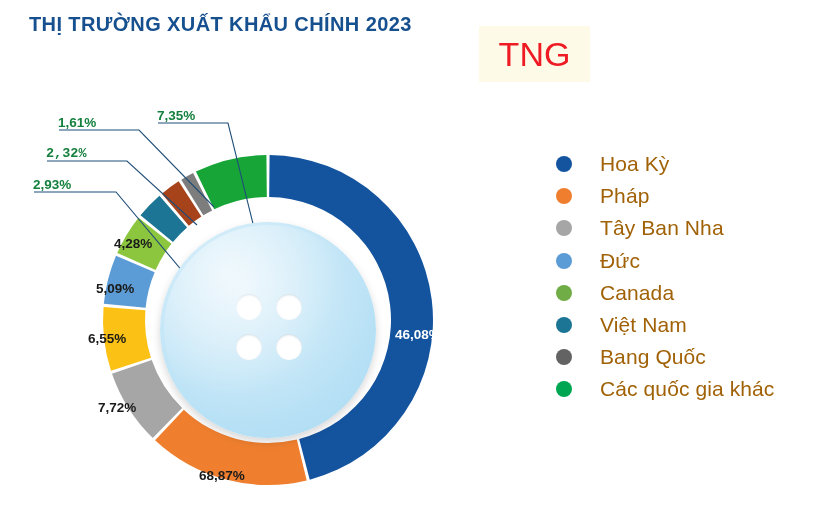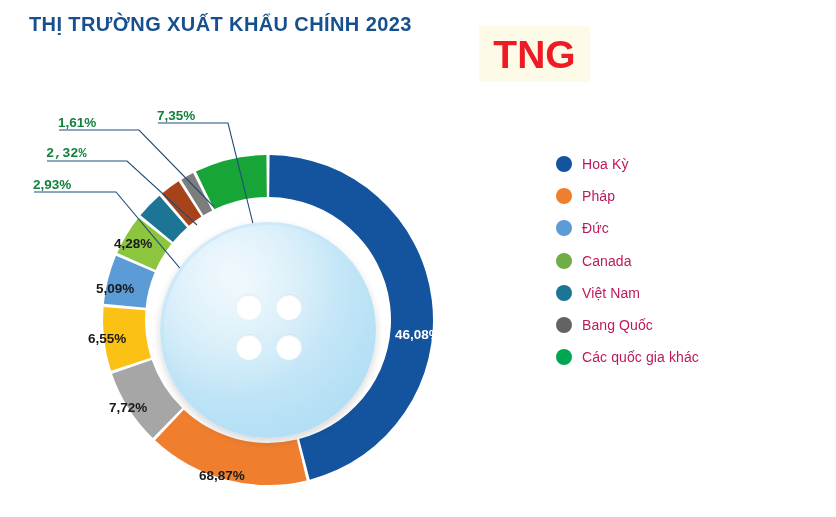--- a/index.html
+++ b/index.html
@@ -35,22 +35,22 @@
     top: 26px;
     width: 111px;
     height: 56px;
     background: #fdfbe7;
     display: flex;
     align-items: center;
     justify-content: center;
   }
   #logo-text {
     font-family: "Liberation Sans", sans-serif;
-    font-size: 39px;
-    font-weight: bold;
+    font-size: 34px;
+    font-weight: normal;
     color: #ee1b24;
     letter-spacing: 0px;
     line-height: 1;
   }
 
   
   #donut-wrap {
     position: absolute;
     left: 0px;
     top: 95px;
@@ -127,23 +127,23 @@
     align-items: center;
     height: 32.2px;
   }
   .legend-dot {
     width: 16px;
     height: 16px;
     border-radius: 50%;
     flex: 0 0 auto;
   }
   .legend-text {
-    margin-left: 10px;
-    font-size: 14px;
-    color: #be185d;
+    margin-left: 28px;
+    font-size: 21px;
+    color: #a16207;
     white-space: nowrap;
     letter-spacing: 0.1px;
   }
 </style>
 </head>
 <body>
 
 <div id="page">
 
   <div id="chart-title" style="color: rgb(23, 80, 143);">THỊ TRƯỜNG XUẤT KHẨU CHÍNH 2023</div>
@@ -178,21 +178,21 @@
     <div id="center-button">
       <div class="btn-hole" id="hole-tl"></div>
       <div class="btn-hole" id="hole-tr"></div>
       <div class="btn-hole" id="hole-bl"></div>
       <div class="btn-hole" id="hole-br"></div>
     </div>
 
     <div id="slice-label-layer">
         <div class="slice-label light" style="left: 395px; top: 232px;">46,08%</div>
         <div class="slice-label" style="left: 199px; top: 373px;">68,87%</div>
-        <div class="slice-label" style="left: 109px; top: 305px;">7,72%</div>
+        <div class="slice-label" style="left: 98px; top: 305px;">7,72%</div>
         <div class="slice-label" style="left: 88px; top: 236px;">6,55%</div>
         <div class="slice-label" style="left: 96px; top: 186px;">5,09%</div>
         <div class="slice-label" style="left: 114px; top: 141px;">4,28%</div>
       </div>
     <div id="callout-layer">
         <div class="callout-label" style="left: 33px; top: 82px;">2,93%</div>
         <div class="callout-label" style="left: 46px; top: 51px; font-family: Liberation Mono, monospace;">2,32%</div>
         <div class="callout-label" style="left: 58px; top: 20px;">1,61%</div>
         <div class="callout-label" style="left: 157px; top: 13px;">7,35%</div>
       </div>
@@ -201,20 +201,24 @@
   <div id="legend">
       <div class="legend-item">
         <span class="legend-dot" style="background: rgb(20, 84, 159);"></span>
         <span class="legend-text">Hoa Kỳ</span>
       </div>
       <div class="legend-item">
         <span class="legend-dot" style="background: rgb(239, 127, 47);"></span>
         <span class="legend-text">Pháp</span>
       </div>
       <div class="legend-item">
+        <span class="legend-dot" style="background: rgb(166, 166, 166);"></span>
+        <span class="legend-text">Tây Ban Nha</span>
+      </div>
+      <div class="legend-item">
         <span class="legend-dot" style="background: rgb(92, 156, 214);"></span>
         <span class="legend-text">Đức</span>
       </div>
       <div class="legend-item">
         <span class="legend-dot" style="background: rgb(112, 173, 71);"></span>
         <span class="legend-text">Canada</span>
       </div>
       <div class="legend-item">
         <span class="legend-dot" style="background: rgb(28, 117, 148);"></span>
         <span class="legend-text">Việt Nam</span>

